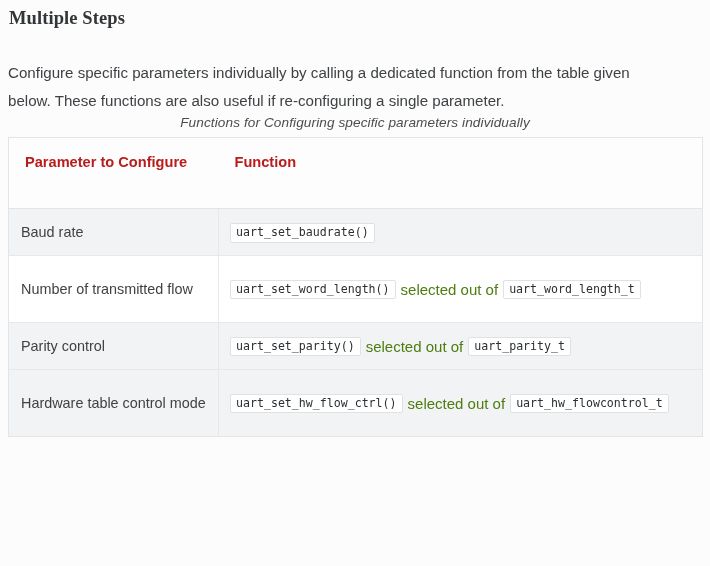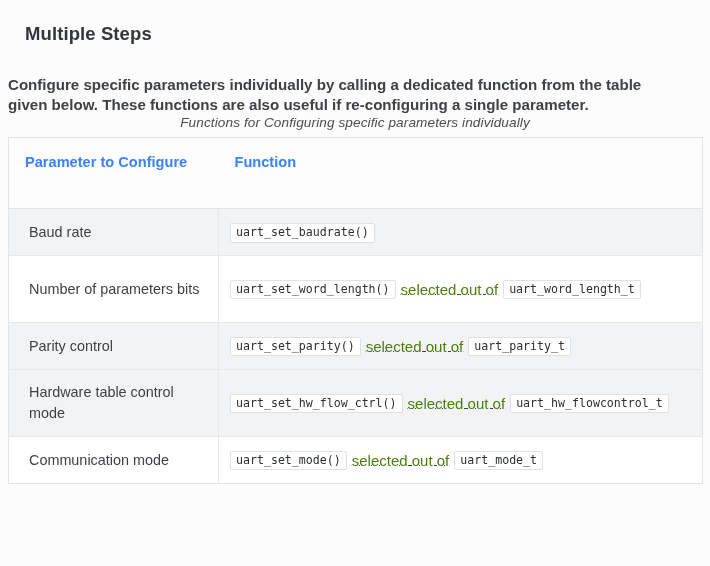--- a/index.html
+++ b/index.html
@@ -19,37 +19,37 @@
     position: relative;
     width: 710px;
     height: 566px;
     background: #fcfcfc;
     box-sizing: border-box;
     padding: 0 8px;
   }
 
   
   .section-title {
-    font-family: Liberation Sans, sans-serif;
+    font-family: Liberation Serif, serif;
     font-size: 18.5px;
     font-weight: 700;
     color: #333638;
     letter-spacing: 0.1px;
-    margin: 17px;
+    margin: 1px;
     padding-top: 6px;
     line-height: 22px;
   }
 
   
   .para {
     font-size: 15.1px;
-    line-height: 20px;
+    line-height: 28px;
     color: #3f4245;
     margin: 0;
-    font-weight: 700;
+    font-weight: 400;
   }
   .para-intro {
     margin-top: 30px;
     max-width: 668px;
   }
 
   
   .table-caption {
     font-size: 13.6px;
     font-style: italic;
@@ -67,48 +67,47 @@
     border: 1px solid #e2e4e6;
     background: #ffffff;
   }
   .param-table col.c1 { width: 210px; }
   .param-table col.c2 { width: 484px; }
 
   .param-table thead th {
     text-align: left;
     font-size: 14.6px;
     font-weight: 700;
-    color: #3b82f6;
+    color: #b91c1c;
     padding: 16px 16px 38px 16px;
     background: #fdfdfd;
     border-bottom: 1px solid #e2e4e6;
     vertical-align: top;
     font-family: "Liberation Sans", sans-serif;
   }
 
   .param-table tbody tr { background: #ffffff; }
   .param-table tbody tr.odd { background: #f2f3f5; }
 
   .param-table tbody td {
     border-bottom: 1px solid #e6e8ea;
     vertical-align: middle;
     padding: 10px 14px;
     font-size: 14.4px;
     color: #3f4245;
     line-height: 21px;
   }
   .param-table tbody td.col-param {
     border-right: 1px solid #e6e8ea;
-    padding-left: 20px;
+    padding-left: 12px;
     padding-right: 10px;
   }
   .param-table tbody td.col-func {
     padding-left: 10px;
     white-space: nowrap;
-    text-decoration: underline;
   }
   .param-table tbody tr:last-child td { border-bottom: none; }
 
   .row-tall td { height: 46px; }
   .row-short td { height: 26px; }
 
   
   code.chip {
     font-family: "DejaVu Sans Mono", "Liberation Mono", monospace;
     font-size: 11.6px;
@@ -158,44 +157,38 @@
     <tbody>
 
       <tr class="odd row-short">
         <td class="col-param">Baud rate</td>
         <td class="col-func">
           <code class="chip inline-chip">uart_set_baudrate()</code>
         </td>
       </tr>
 
       <tr class="row-tall">
-        <td class="col-param">Number of parameters bits</td>
+        <td class="col-param">Number of transmitted flow</td>
         <td class="col-func">
           <code class="chip inline-chip">uart_set_word_length()</code><span class="sel-text">selected out of</span><code class="chip inline-chip">uart_word_length_t</code>
         </td>
       </tr>
 
       <tr class="odd row-short">
         <td class="col-param">Parity control</td>
         <td class="col-func">
           <code class="chip inline-chip">uart_set_parity()</code><span class="sel-text">selected out of</span><code class="chip inline-chip">uart_parity_t</code>
         </td>
       </tr>
 
 
       <tr class="odd row-tall">
         <td class="col-param">Hardware table control mode</td>
         <td class="col-func">
           <code class="chip inline-chip">uart_set_hw_flow_ctrl()</code><span class="sel-text">selected out of</span><code class="chip inline-chip">uart_hw_flowcontrol_t</code>
         </td>
       </tr>
 
-      <tr class="row-short">
-        <td class="col-param">Communication mode</td>
-        <td class="col-func">
-          <code class="chip inline-chip">uart_set_mode()</code><span class="sel-text">selected out of</span><code class="chip inline-chip">uart_mode_t</code>
-        </td>
-      </tr>
 
     </tbody>
   </table>
 
 </div>
 
 </body></html>

